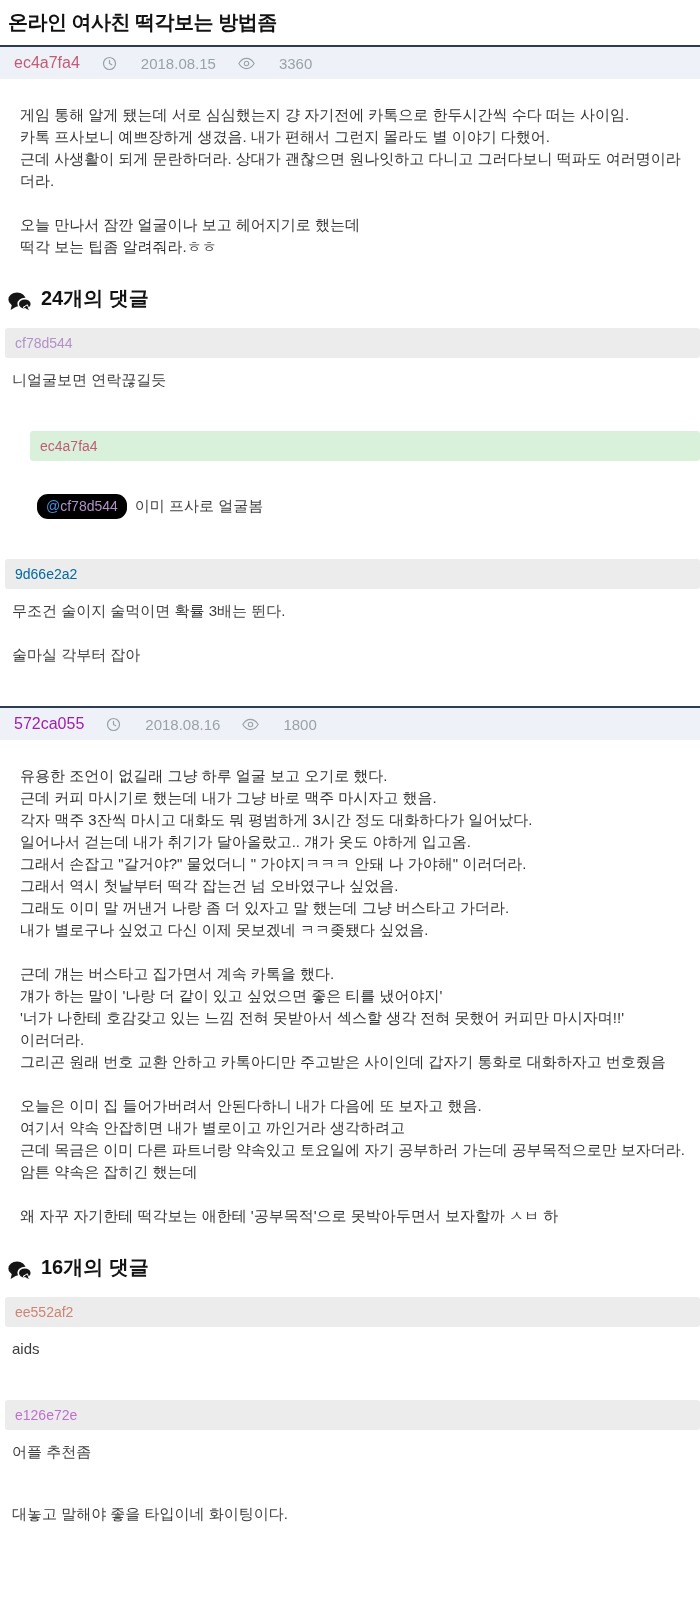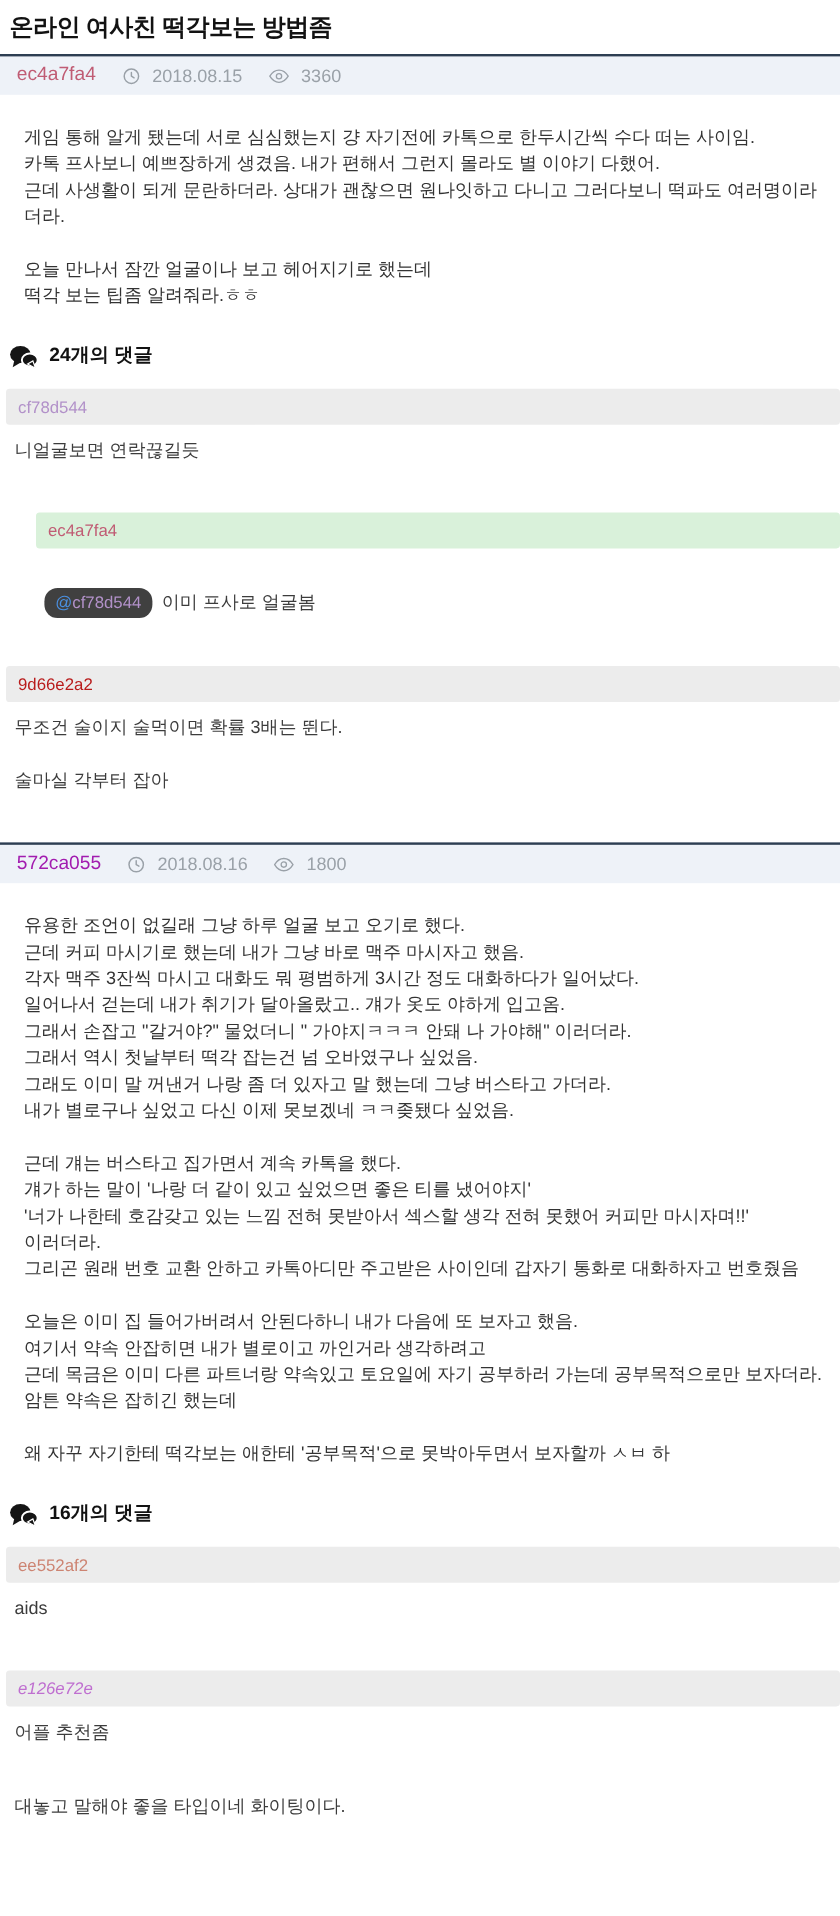--- a/index.html
+++ b/index.html
@@ -15,50 +15,50 @@
     font-size:20px; font-weight:700; color:#121212;
     margin:7px 8px 9px 8px; letter-spacing:-0.5px;
   }
   .meta-bar {
     border-top:2px solid #2d3e52;
     background:#eef2f8;
     padding:7px 14px;
     display:flex; align-items:center; gap:22px;
   }
   .meta-author { font-size:16px; font-weight:400; }
-  .meta-item { display:flex; align-items:center; gap:10px; color:#9aa1a8; font-size:15px; }
+  .meta-item { display:flex; align-items:center; gap:24px; color:#9aa1a8; font-size:15px; }
   .meta-item svg { display:block; }
 
   .post-body {
     margin:25px 8px 0 20px;
     font-size:15px; line-height:22px;
     white-space:pre-line; color:#333;
   }
 
   .comments-header {
-    display:flex; align-items:center; gap:9px;
+    display:flex; align-items:flex-end; gap:9px;
     margin:27px 8px 16px 8px;
-    font-size:16px; font-weight:700; color:#121212;
+    font-size:20px; font-weight:700; color:#121212;
   }
   .comments-header svg { display:block; margin-top:3px; }
 
   .comment { margin:0 0 40px 5px; }
   .comment.reply { margin-left:30px; }
   .comment-head {
     background:#ececec; border-radius:3px;
     padding:7px 10px; font-size:14px;
   }
   .comment.reply .comment-head { background:#d9f1da; }
   .comment-body {
     margin:11px 0 0 7px;
     font-size:15px; line-height:22px;
     white-space:pre-line; color:#3c3c3c;
   }
   .mention {
-    display:inline-block; background:#404040;
+    display:inline-block; background:#000000;
     border-radius:11px; padding:1px 9px 2px;
     margin-right:8px; font-size:14px; cursor:pointer;
   }
   .mention-at { color:#4a90e2; }
 
   .post + .post { margin-top:2px; }
 </style>
 </head>
 <body>
 
@@ -119,21 +119,21 @@
       <div class="comment-head">
         <span style="color: rgb(192, 92, 116);">ec4a7fa4</span>
       </div>
       <div class="comment-body">
         <span class="mention"><span class="mention-at">@</span><span style="color: rgb(178, 145, 201);">cf78d544</span></span><span>이미 프사로 얼굴봄</span>
       </div>
     </div>
 
     <div class="comment">
       <div class="comment-head">
-        <span style="color: #b91c1c;">9d66e2a2</span>
+        <span style="color: #0369a1;">9d66e2a2</span>
       </div>
       <div class="comment-body">무조건 술이지 술먹이면 확률 3배는 뛴다.
 
 술마실 각부터 잡아</div>
     </div>
   </div>
 
   <div class="post">
 
     <div class="meta-bar">
@@ -194,21 +194,21 @@
 
     <div class="comment">
       <div class="comment-head">
         <span style="color: rgb(205, 132, 114);">ee552af2</span>
       </div>
       <div class="comment-body">aids</div>
     </div>
 
     <div class="comment">
       <div class="comment-head">
-        <span style="color: rgb(191, 111, 208); font-style: italic;">e126e72e</span>
+        <span style="color: rgb(191, 111, 208);">e126e72e</span>
       </div>
       <div class="comment-body">어플 추천좀</div>
     </div>
 
     <div class="comment">
       <div class="comment-body">대놓고 말해야 좋을 타입이네 화이팅이다.</div>
     </div>
 
   </div>
 

